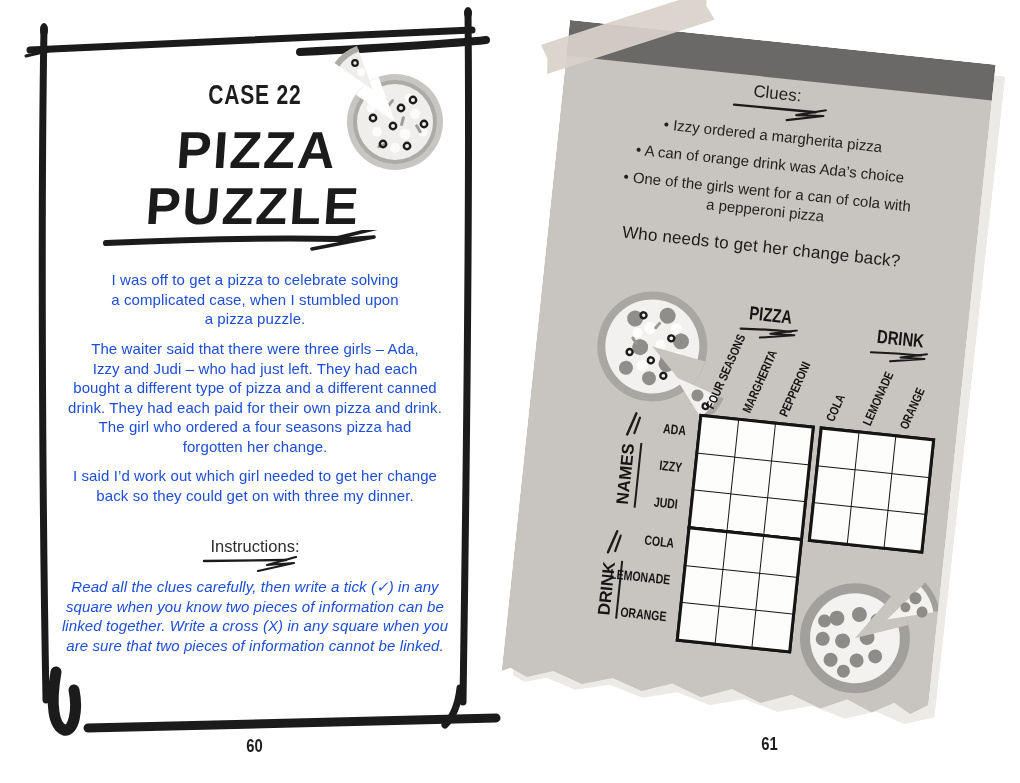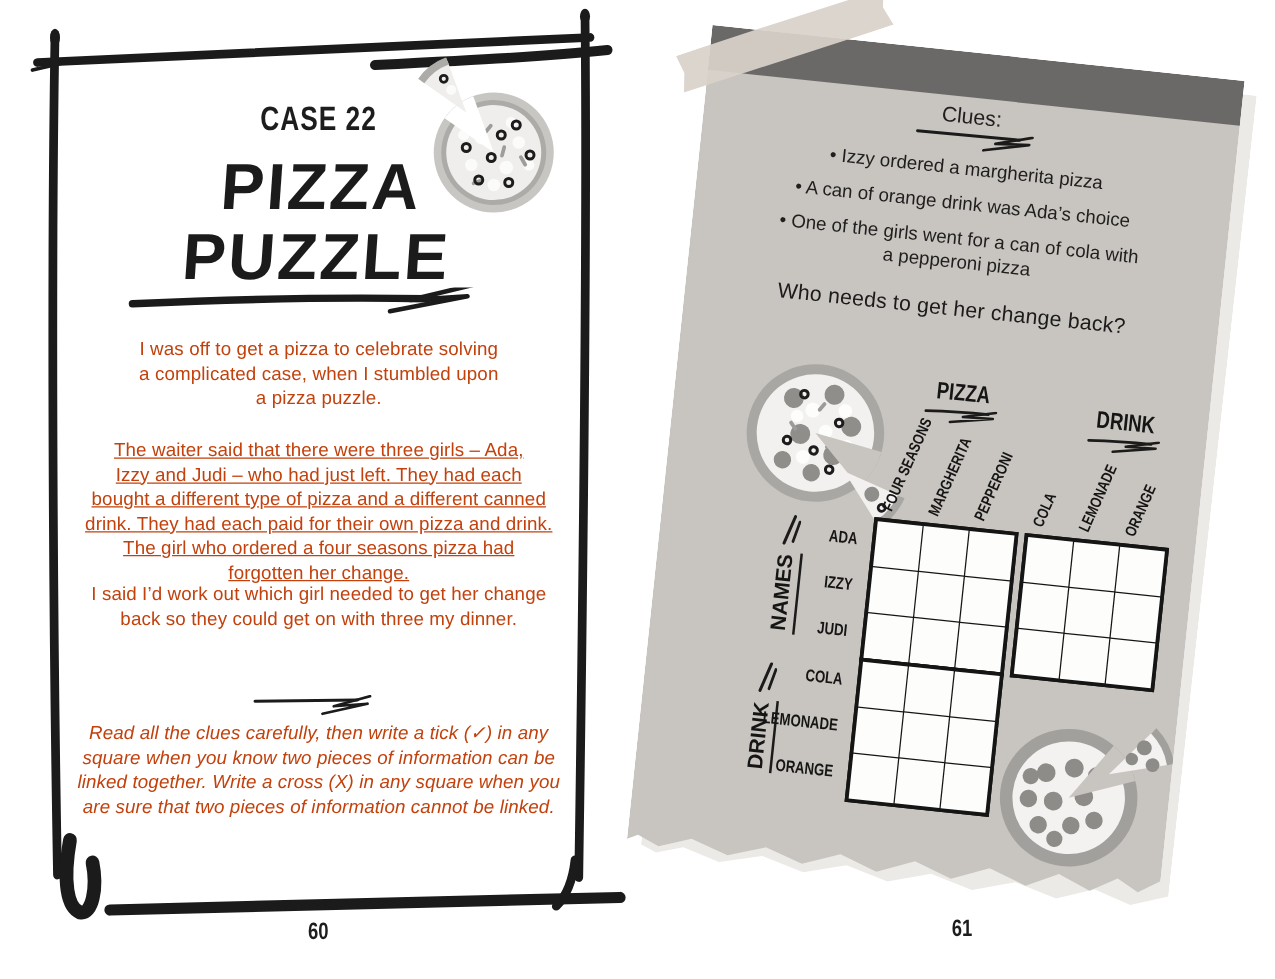--- a/index.html
+++ b/index.html
@@ -7,21 +7,21 @@
        font-family:"Liberation Sans",sans-serif;overflow:hidden;color:#1d1d1d;}
   .abs{position:absolute;}
   svg{display:block;}
   .ink{stroke:#1b1b1b;fill:none;stroke-linecap:round;stroke-linejoin:round;}
 
   
   .page-left{position:absolute;left:0;top:0;width:510px;height:574px;}
   .case-label{left:0;top:80px;width:510px;text-align:center;font-size:27px;font-weight:bold;letter-spacing:1px;}
   .big-title{left:0;top:122px;width:510px;text-align:center;font-size:52px;font-weight:bold;
              line-height:56px;white-space:pre-line;letter-spacing:2px;color:#1b1b1b;transform:skewX(-4deg);}
-  .bodytext{color:#c2410c;font-size:15px;line-height:19.5px;text-align:center;white-space:pre-line;left:35px;width:440px;letter-spacing:.1px;}
+  .bodytext{color:#1d4ed8;font-size:15px;line-height:19.5px;text-align:center;white-space:pre-line;left:35px;width:440px;letter-spacing:.1px;}
   .sect-head{left:0;width:510px;text-align:center;font-size:16.5px;color:#2e2e2e;}
   .pagenum{font-weight:bold;font-size:19px;text-align:center;}
   .cond{display:inline-block;transform:scaleX(.78);transform-origin:center center;}
   .condL{display:inline-block;transform:scaleX(.8);transform-origin:left bottom;}
   .condR{display:inline-block;transform:scaleX(.78);transform-origin:right center;}
 
   
   .undersheet{left:584px;top:30px;width:424px;height:668px;background:#eceae6;
       transform:rotate(6.3deg);transform-origin:0 0;z-index:1;
       clip-path:polygon(0 0,100% 0,100% 96.5%,93% 98%,86% 96.6%,79% 98.2%,71% 96.8%,63% 98.3%,55% 96.9%,47% 98.4%,39% 97%,31% 98.4%,23% 97%,15% 98.3%,8% 97%,3% 98%,0 97.2%);}
@@ -111,29 +111,30 @@
 PUZZLE</div>
 
   <svg class="abs" width="290" height="24" viewBox="0 0 290 24" style="left:100px;top:230px;">
     <path class="ink" d="M6,13 Q140,7 242,9" stroke-width="6"></path>
     <path class="ink" d="M212,19 l62,-12 l-46,3 l50,-12" stroke-width="3.6"></path>
   </svg>
 
   <div class="abs bodytext" style="top:270px;">I was off to get a pizza to celebrate solving
 a complicated case, when I stumbled upon
 a pizza puzzle.</div>
-  <div class="abs bodytext" style="top:351px;text-decoration:underline;">The waiter said that there were three girls – Ada,
+  <div class="abs bodytext" style="top:339px;">The waiter said that there were three girls – Ada,
 Izzy and Judi – who had just left. They had each
 bought a different type of pizza and a different canned
 drink. They had each paid for their own pizza and drink.
 The girl who ordered a four seasons pizza had
 forgotten her change.</div>
   <div class="abs bodytext" style="top:466px;">I said I’d work out which girl needed to get her change
 back so they could get on with three my dinner.</div>
 
+  <div class="abs sect-head" style="top:537px;"><span>Instructions:</span></div>
   <svg class="abs" width="110" height="18" viewBox="0 0 110 18" style="left:200px;top:556px;">
     <path class="ink" d="M4,5 L86,4" stroke-width="2.4"></path>
     <path class="ink" d="M58,15 l36,-8 l-27,2 l29,-8" stroke-width="2.2"></path>
   </svg>
   <div class="abs bodytext" style="top:577px;font-style:italic;">Read all the clues carefully, then write a tick (✓) in any
 square when you know two pieces of information can be
 linked together. Write a cross (X) in any square when you
 are sure that two pieces of information cannot be linked.</div>
 
   <div class="abs pagenum" style="left:0;top:735px;width:510px;"><span class="cond">60</span></div>

